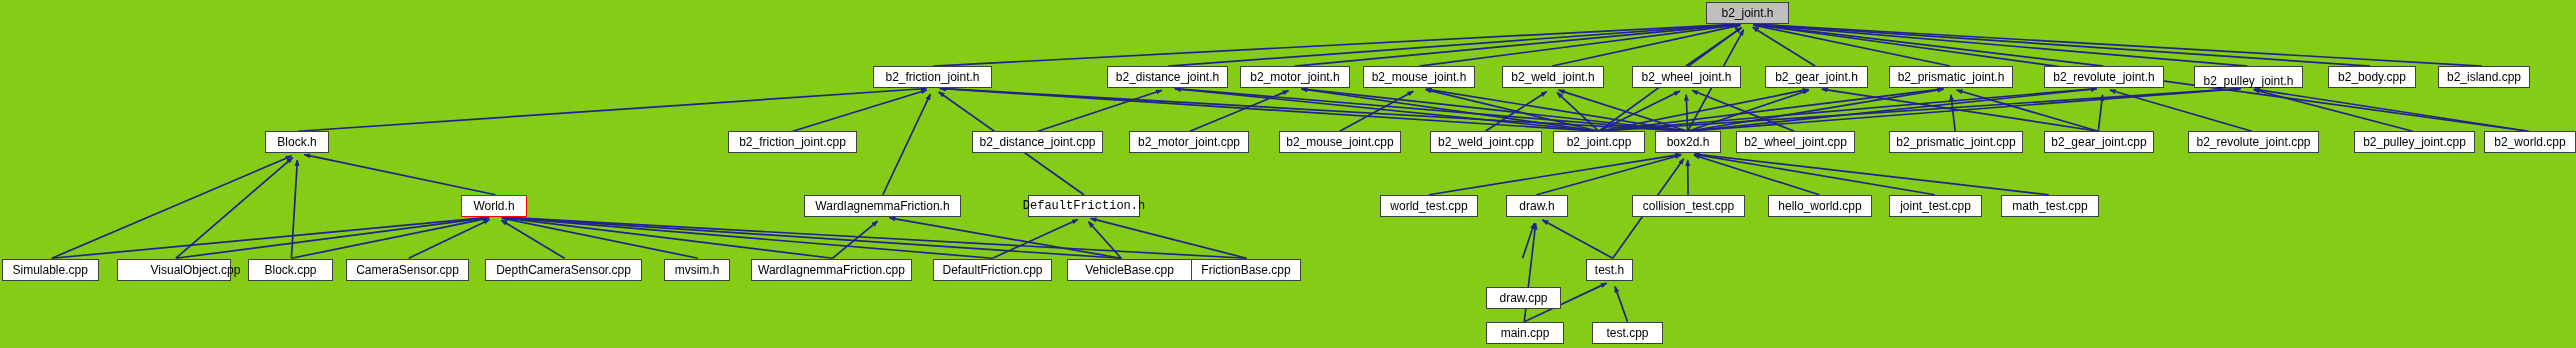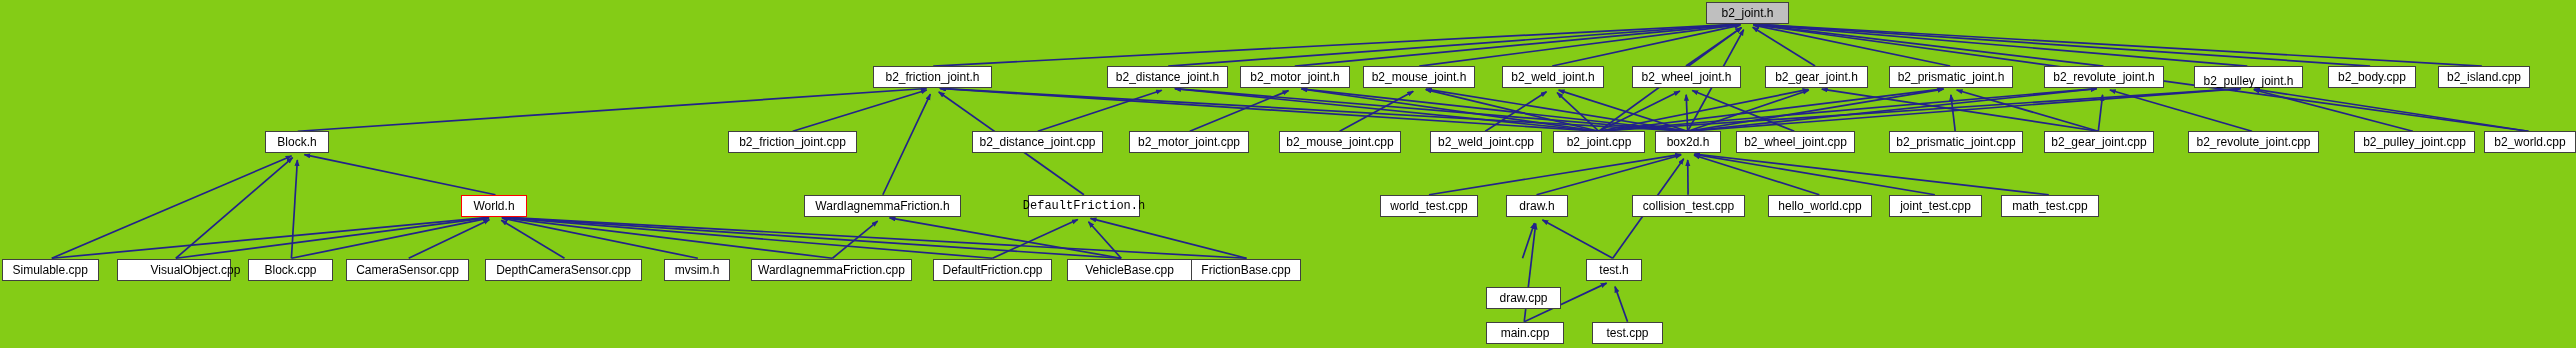--- a/index.html
+++ b/index.html
@@ -279,21 +279,21 @@
     </div>
     <div class="node" style="left: 1067px; top: 259px; width: 125px;">
       <span class="node-label">VehicleBase.cpp</span>
     </div>
     <div class="node" style="left: 1191px; top: 259px; width: 110px;">
       <span class="node-label">FrictionBase.cpp</span>
     </div>
     <div class="node" style="left: 1486px; top: 259px; width: 75px; margin-top: 28px;">
       <span class="node-label">draw.cpp</span>
     </div>
-    <div class="node" style="left: 1586px; top: 259px; width: 56px;">
+    <div class="node" style="left: 1586px; top: 259px; width: 47px;">
       <span class="node-label">test.h</span>
     </div>
     <div class="node" style="left: 1486px; top: 322px; width: 78px;">
       <span class="node-label">main.cpp</span>
     </div>
     <div class="node" style="left: 1592px; top: 322px; width: 71px;">
       <span class="node-label">test.cpp</span>
     </div>
   </div>
 

